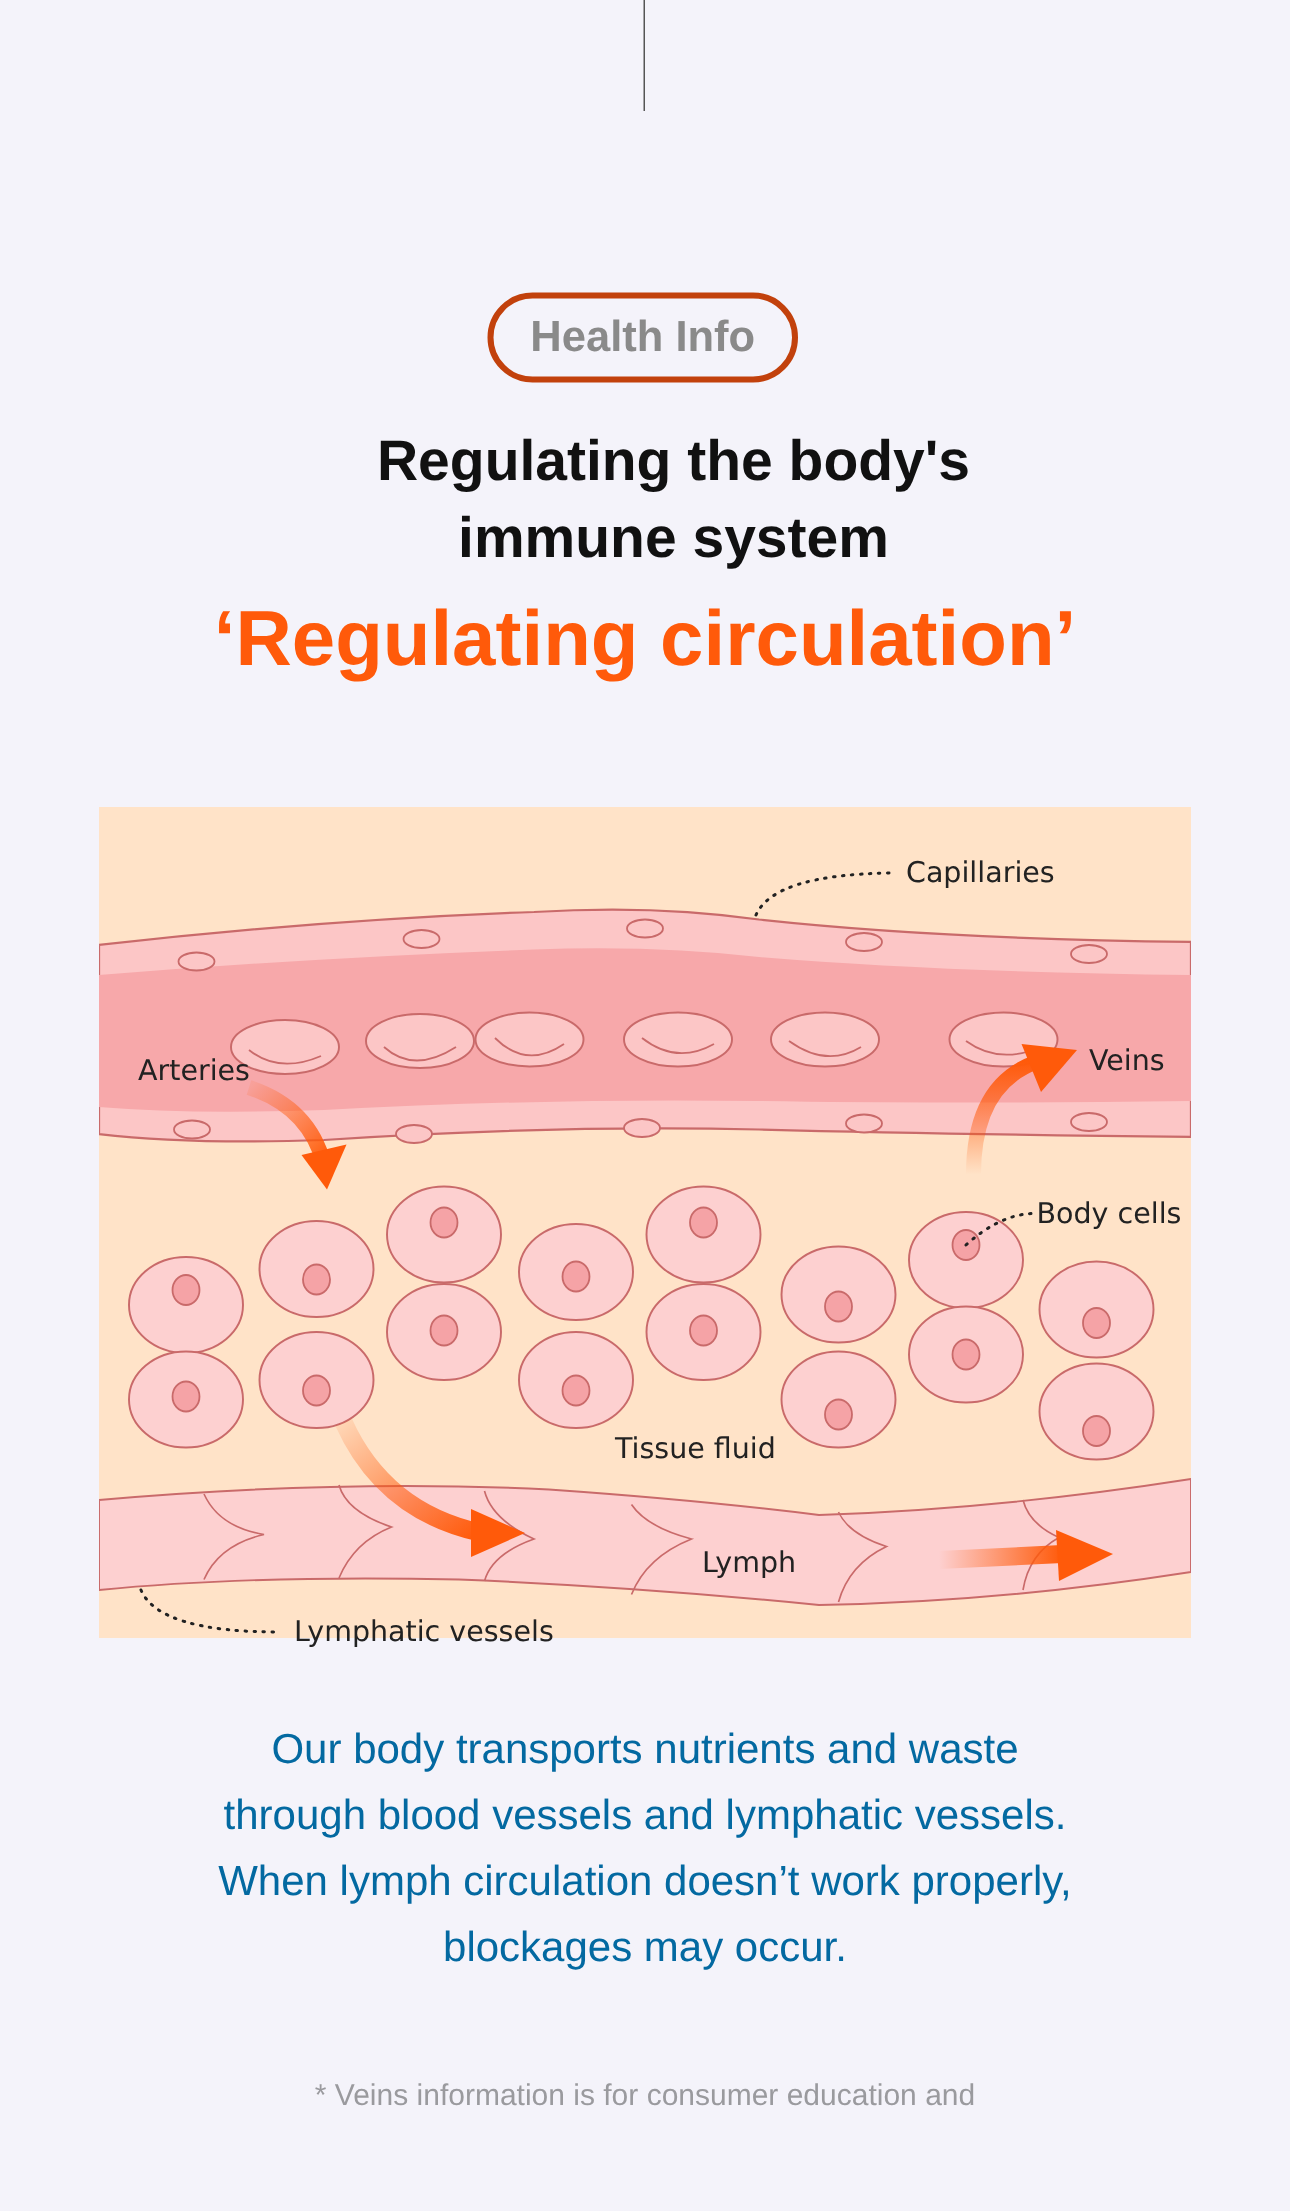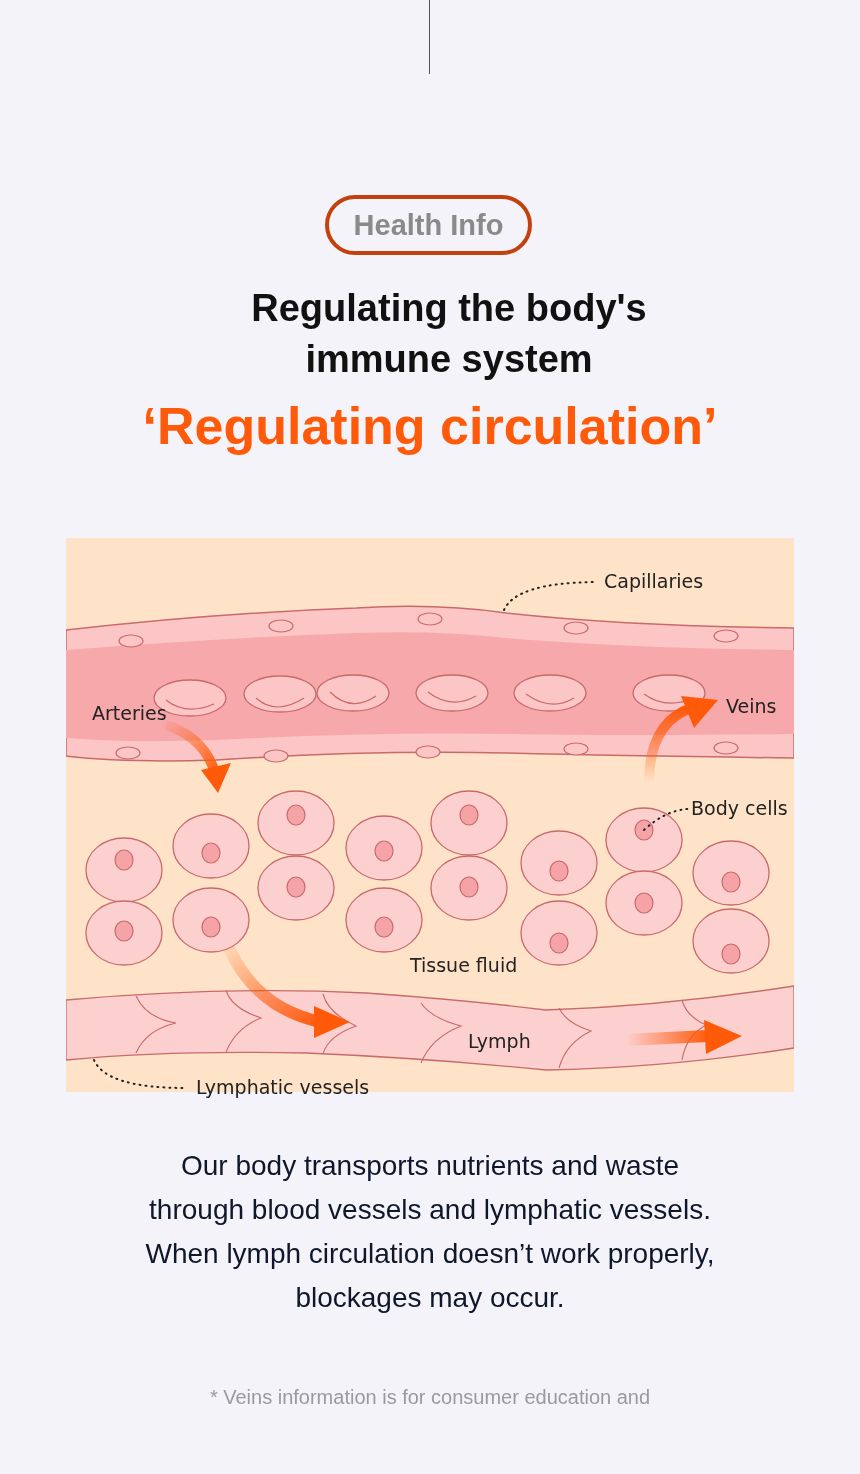--- a/index.html
+++ b/index.html
@@ -5,21 +5,21 @@
   html, body { margin:0; padding:0; }
   body { width:860px; height:1474px; background:#f4f3fa; font-family:"Liberation Sans", sans-serif; position:relative; overflow:hidden; }
   .vline { position:absolute; left:429px; top:0; width:1px; height:74px; background:#555; }
   .badge { position:absolute; left:325px; top:195px; width:207px; height:60px; border:4px solid #c2410c; border-radius:32px; box-sizing:border-box; display:flex; align-items:center; justify-content:center; color:#8a8a8a; font-weight:bold; font-size:29px; }
   .title { position:absolute; left:0; width:860px; text-align:center; color:#111; font-weight:bold; font-size:38px;margin-left:19px; }
   .t1 { top:287px; } .t2 { top:338px; }
   .headline { position:absolute; left:0; top:396px; width:860px; text-align:center; color:#ff5a0a; font-weight:bold; font-size:52px; }
   .diagram { position:absolute; left:66px; top:522px; width:728px; height:554px; background:#ffe3c8;margin-top:16px; }
   .diagram svg { position:absolute; left:0; top:0; }
   .hand { font-family:"DejaVu Sans", sans-serif; font-size:19px; fill:#222; }
-  .body-text { position:absolute; left:0; top:1144px; width:860px; text-align:center; color:#0f172a; font-size:28px; line-height:44px; }
+  .body-text { position:absolute; left:0; top:1144px; width:860px; text-align:center; color:#0369a1; font-size:28px; line-height:44px; }
   .body-text div { white-space:nowrap; }
   .note { position:absolute; left:0; top:1382px; width:860px; text-align:center; color:#9a9a9e; font-size:20px; line-height:30px; }
 </style>
 </head>
 <body>
 
 <div class="vline"></div>
 
 <div class="badge">
   <span>Health Info</span>

